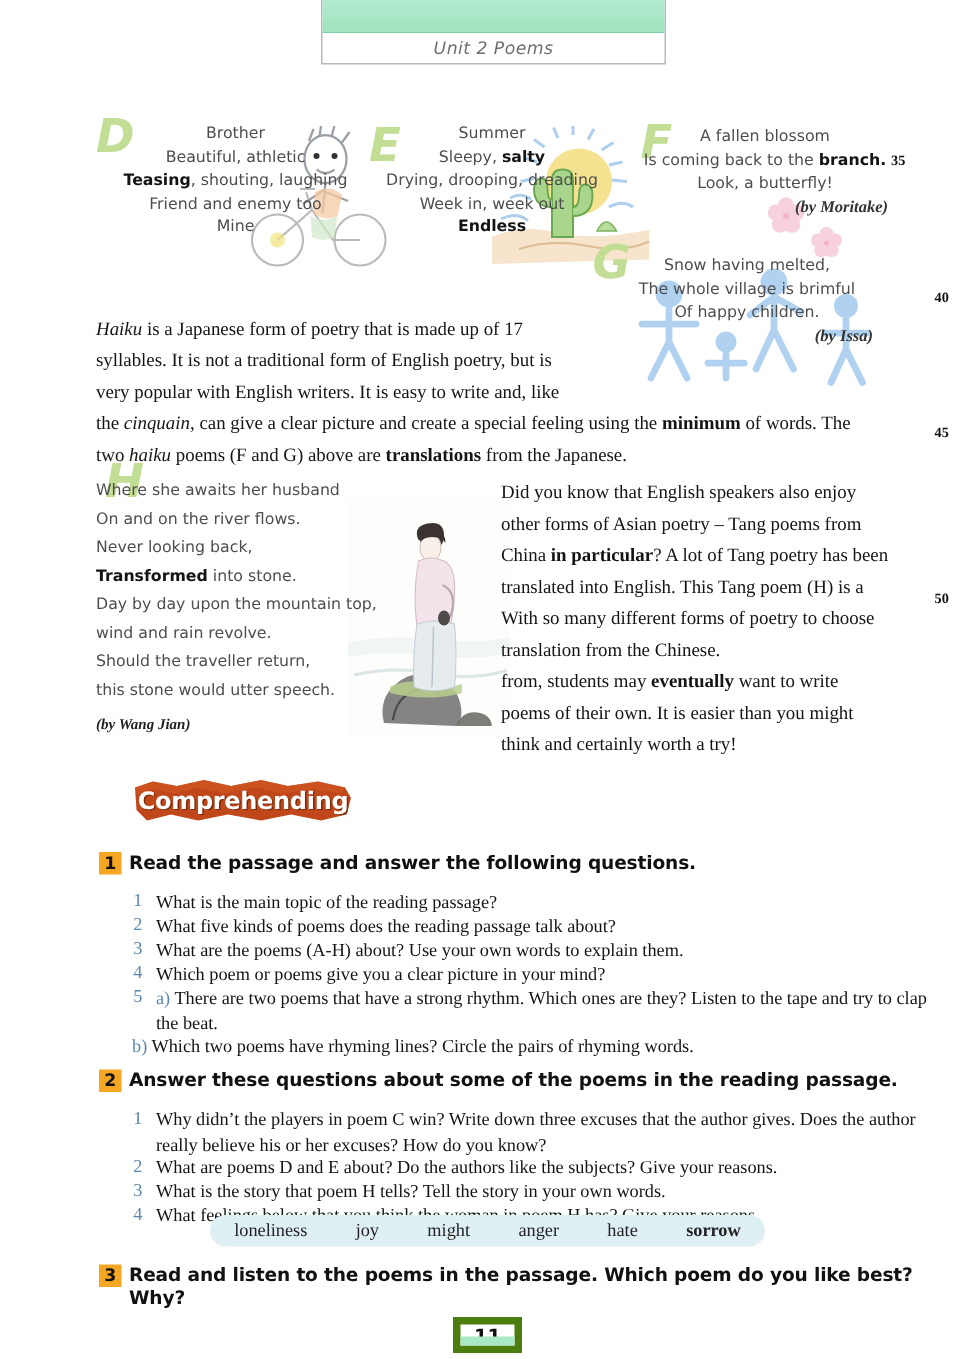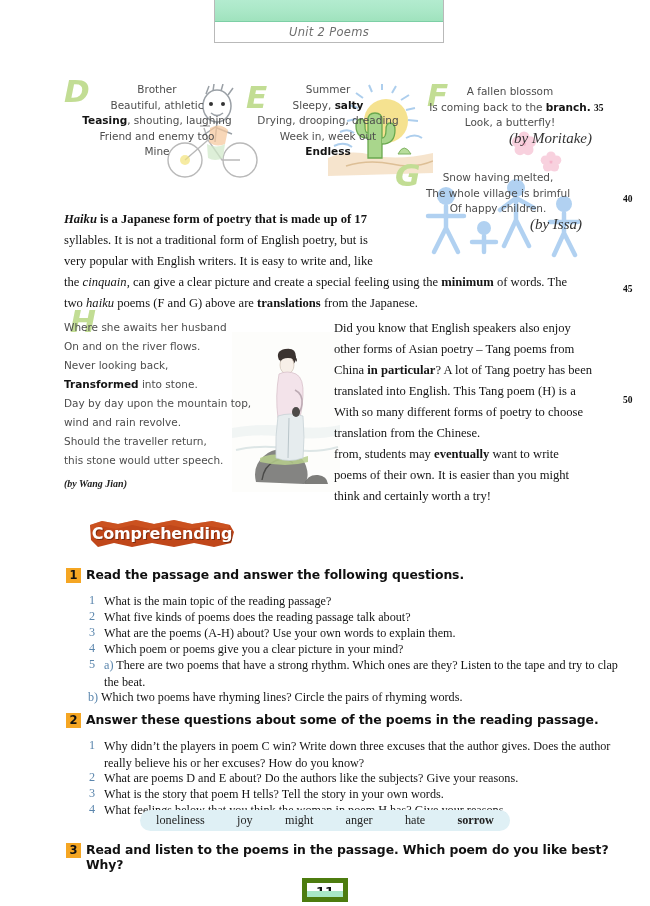--- a/index.html
+++ b/index.html
@@ -14,21 +14,21 @@
        border-bottom:1px solid #7dcfa6;}
   .hdr-txt{position:absolute;left:0;right:0;top:22px;height:22px;
        line-height:22px;text-align:center;font-size:11.5px;color:#6e6e6e;
        font-family:"DejaVu Sans",sans-serif;font-style:italic;letter-spacing:.3px;}
   .plabel{position:absolute;font-family:"DejaVu Sans",sans-serif;
        font-size:31px;font-weight:700;color:#c2dd94;font-style:italic;line-height:1;}
   .pbody{position:absolute;font-family:"DejaVu Sans",sans-serif;font-size:10.5px;
        color:#4d4d4d;line-height:15.5px;text-align:center;}
   .pbody .st{font-weight:700;color:#141414;}
   .byline{font-family:"Liberation Serif",serif;font-style:italic;
-       font-size:15px;color:#333;font-weight:400;}
+       font-size:11px;color:#333;font-weight:700;}
 
   
   .ill{position:absolute;pointer-events:none;}
   .lineno{position:absolute;font-family:"Liberation Serif",serif;
        font-size:9.5px;font-weight:700;color:#111;}
 
   
   .prose{position:absolute;font-family:"Liberation Serif",serif;
        font-size:12.6px;line-height:21px;color:#141414;text-align:left;}
   .prose i{font-style:italic;}
@@ -189,21 +189,21 @@
   <div>Of happy children.</div>
   <div style="text-align:right;padding-right:6px;"><span class="byline">(by Issa)</span></div>
 </div>
 
 <div class="lineno" style="left:594px;top:103px;">35</div>
 <div class="lineno" style="left:623px;top:194px;">40</div>
 <div class="lineno" style="left:623px;top:284px;">45</div>
 <div class="lineno" style="left:623px;top:395px;">50</div>
 
 <div class="prose" style="left:64px;top:209px;width:540px;">
-  <div style="width:330px;font-weight:bold;"><i>Haiku</i><span> is a Japanese form of poetry that is made up of 17</span></div>
+  <div style="width:330px;"><i>Haiku</i><span> is a Japanese form of poetry that is made up of 17</span></div>
   <div style="width:340px;">syllables. It is not a traditional form of English poetry, but is</div>
   <div style="width:340px;">very popular with English writers. It is easy to write and, like</div>
   <div><span>the </span><i>cinquain</i><span>, can give a clear picture and create a special feeling using the </span><b>minimum</b><span> of words. The</span></div>
   <div><span>two </span><i>haiku</i><span> poems (F and G) above are </span><b>translations</b><span> from the Japanese.</span></div>
 </div>
 
 <div class="plabel" style="left:70px;top:306px;">H</div>
 
 <svg class="ill" style="left:232px;top:332px;" width="108" height="160" viewBox="0 0 108 160">
   <rect x="0" y="0" width="108" height="160" fill="#fdfdfb"></rect>

